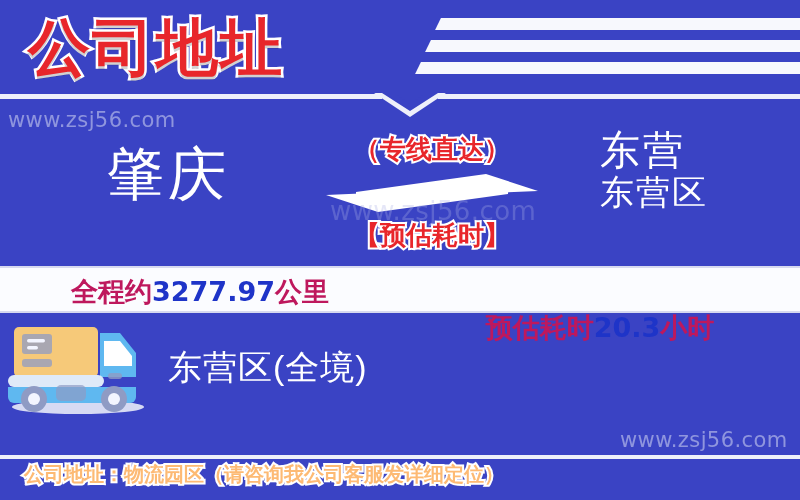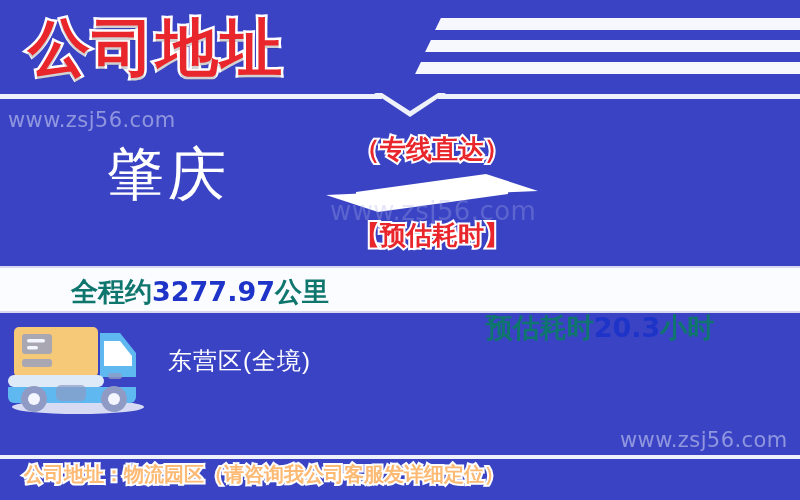--- a/index.html
+++ b/index.html
@@ -84,29 +84,29 @@
     border-top:2px solid #d6d9ef;border-bottom:2px solid #d6d9ef;
     box-sizing:border-box;
   }
   .info-cell{
     position:absolute;top:3px;height:41px;line-height:41px;
     font-size:27px;font-weight:bold;white-space:nowrap;
     font-family:"DejaVu Sans","Liberation Sans",sans-serif;
   }
   .info-cell.left{left:0;width:400px;text-align:center;}
   .info-cell.right{left:400px;width:400px;text-align:center;margin-top:36px;}
-  .rd{color:#0f766e;}
+  .rd{color:#be185d;}
   .bl{color:#1e34c8;}
 
   
   .truckrow{position:absolute;left:0;top:313px;width:800px;height:110px;}
   .truck{position:absolute;left:4px;top:6px;width:148px;height:96px;}
   .dest{
     position:absolute;left:168px;top:32px;
-    font-size:24px;color:#ffffff;letter-spacing:1px;white-space:nowrap;
+    font-size:34px;color:#ffffff;letter-spacing:1px;white-space:nowrap;
   }
 
   
   .botline{position:absolute;left:0;top:455px;width:800px;height:4px;background:#eef0fa;}
   .botbar{position:absolute;left:0;top:459px;width:800px;height:41px;}
   .botbar .txt{
     position:absolute;left:24px;top:2px;
     font-size:20px;font-weight:bold;color:#fdba74;
     -webkit-text-stroke:4px #ffffff;
     paint-order:stroke fill;
@@ -152,20 +152,24 @@
 
         <path d="M0 26 L150 26 L150 8 L210 22 L150 36 L150 26 Z" fill="#ffffff" opacity="0"></path>
         <path d="M160 4 L212 21 L30 29 L30 22 Z" fill="#ffffff"></path>
 
         <path d="M52 42 L0 25 L182 17 L182 24 Z" fill="#ffffff"></path>
       </svg>
     </div>
 
     <div class="mid-bot">【预估耗时】</div>
 
+    <div class="city-to">
+      <div class="big">东营</div>
+      <div class="sub">东营区</div>
+    </div>
   </div>
 
   <div class="wm mid">www.zsj56.com</div>
 
   <div class="infobar">
     <div class="info-cell left">
       <span class="rd">全程约</span><span class="bl">3277.97</span><span class="rd">公里</span>
     </div>
     <div class="info-cell right">
       <span class="rd">预估耗时</span><span class="bl">20.3</span><span class="rd">小时</span>

